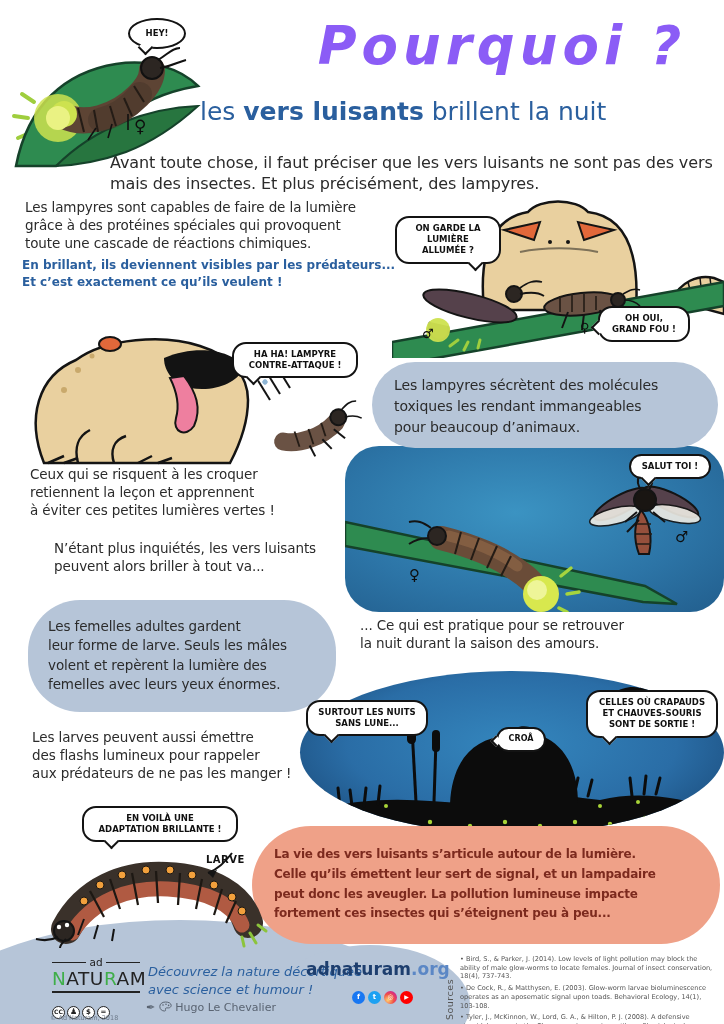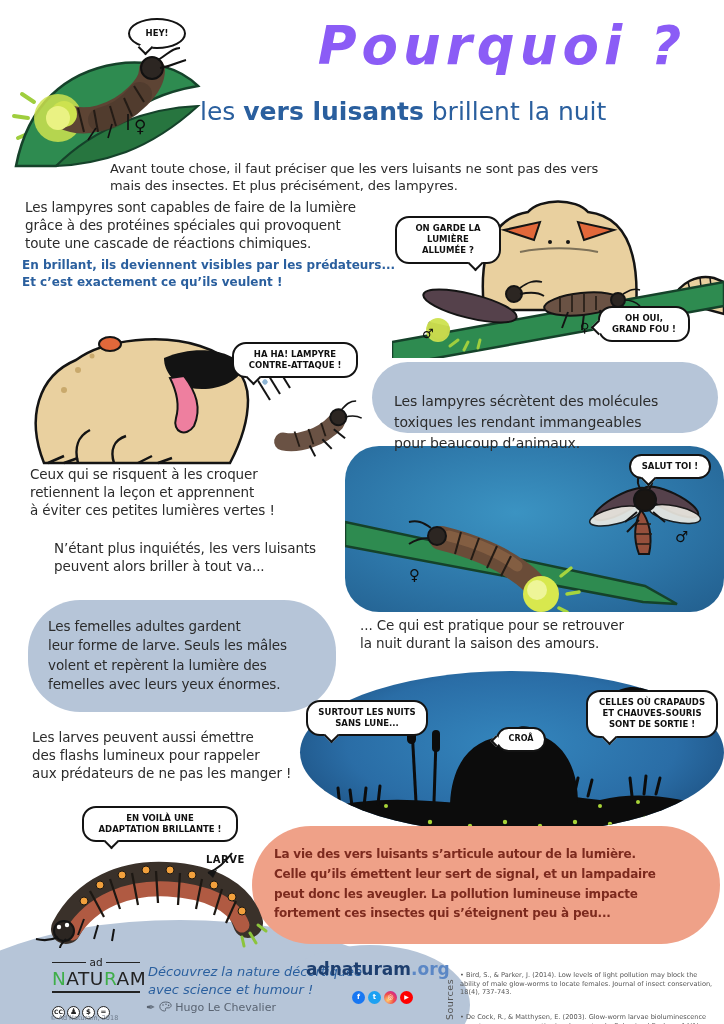--- a/index.html
+++ b/index.html
@@ -29,21 +29,21 @@
   .logo-main{font-size:18.5px;letter-spacing:.5px;color:#222;border-bottom:2px solid #222;line-height:1.2;padding-bottom:1px}
   .green{color:#3fae49}
   .cc{display:inline-flex;align-items:center;justify-content:center;width:13px;height:13px;border:1.4px solid #222;
       border-radius:50%;font-size:6px;font-weight:bold;color:#222;background:#fff;margin-right:2px;line-height:1}
   .soc{display:inline-flex;align-items:center;justify-content:center;width:13px;height:13px;border-radius:50%;
        color:#fff;font-size:7px;font-weight:bold;margin-right:3px;line-height:1}
   .fb{background:#1877f2}.tw{background:#1da1f2}
   .ig{background:radial-gradient(circle at 30% 70%,#fed373 0%,#f15245 45%,#d92e7f 70%,#9b36b7 100%)}
   .yt{background:#f00;font-size:6px}
   .sources{font-size:6.6px;line-height:1.32;color:#555}
-  .sources p{margin:16px 0 3px}
+  .sources p{margin:0 0 3px}
   .src-label{writing-mode:vertical-rl;transform:rotate(180deg);font-size:9.5px;color:#555;letter-spacing:.5px}
   .footer-meta{color:#5a6472}
 </style>
 </head>
 <body>
 
 <div id="page">
 
   <div class="scene" style="left:0;top:8px;width:210px;height:160px">
     <svg viewBox="0 0 210 160" width="210" height="160">
@@ -81,21 +81,21 @@
     <span class="pre">HEY!</span>
     <i class="tail" style="bottom:-6px;left:10px"></i>
   </div>
   <span class="sym" style="left:134px;top:116px;font-size:17px">♀</span>
 
   <div class="abs title" style="left:290px;top:18px;width:424px;text-align:center">Pourquoi ?</div>
   <div class="abs subtitle" style="left:200px;top:97px;width:520px;text-align:left">
     <span>les </span><span style="font-weight:bold">vers luisants</span><span> brillent la nuit</span>
   </div>
 
-  <div class="abs body-text pre" style="left:110px;top:160px;font-size:13px">Avant toute chose, il faut préciser que les vers luisants ne sont pas des vers
+  <div class="abs body-text pre" style="left:110px;top:152px;font-size:16px">Avant toute chose, il faut préciser que les vers luisants ne sont pas des vers
 mais des insectes. Et plus précisément, des lampyres.</div>
   <div class="abs body-text pre" style="left:25px;top:199px">Les lampyres sont capables de faire de la lumière
 grâce à des protéines spéciales qui provoquent
 toute une cascade de réactions chimiques.</div>
   <div class="abs blue-strong pre" style="left:22px;top:257px">En brillant, ils deviennent visibles par les prédateurs...
 Et c’est exactement ce qu’ils veulent !</div>
 
   <div class="scene" style="left:392px;top:190px;width:332px;height:168px">
     <svg viewBox="0 0 332 168" width="332" height="168">
       <path d="M92,120 C86,58 102,28 136,22 C148,8 184,8 196,22 C230,26 248,56 244,120 Z" fill="#e9d09f" stroke="#141414" stroke-width="2.5"></path>
@@ -179,21 +179,21 @@
         <path d="M327,88 C334,84 338,82 344,84 M328,96 C336,96 340,98 344,102" stroke="#141414" stroke-width="1.6" fill="none"></path>
       </g>
     </svg>
     <div class="bubble" style="left:214px;top:12px;width:126px">
       <span class="pre">HA HA! LAMPYRE
 CONTRE-ATTAQUE !</span>
       <i class="tail" style="bottom:-7px;left:14px"></i>
     </div>
   </div>
 
-  <div class="pill" style="left:372px;top:362px;width:346px;height:71px;border-radius:44px;padding:29px 22px">
+  <div class="pill" style="left:372px;top:362px;width:346px;height:86px;border-radius:44px;padding:13px 22px">
     <span class="pre body-text" style="font-size:14px;line-height:1.42">Les lampyres sécrètent des molécules
 toxiques les rendant immangeables
 pour beaucoup d’animaux.</span>
   </div>
 
   <div class="abs body-text pre" style="left:30px;top:466px">Ceux qui se risquent à les croquer
 retiennent la leçon et apprennent
 à éviter ces petites lumières vertes !</div>
   <div class="abs body-text pre" style="left:54px;top:540px">N’étant plus inquiétés, les vers luisants
 peuvent alors briller à tout va...</div>

